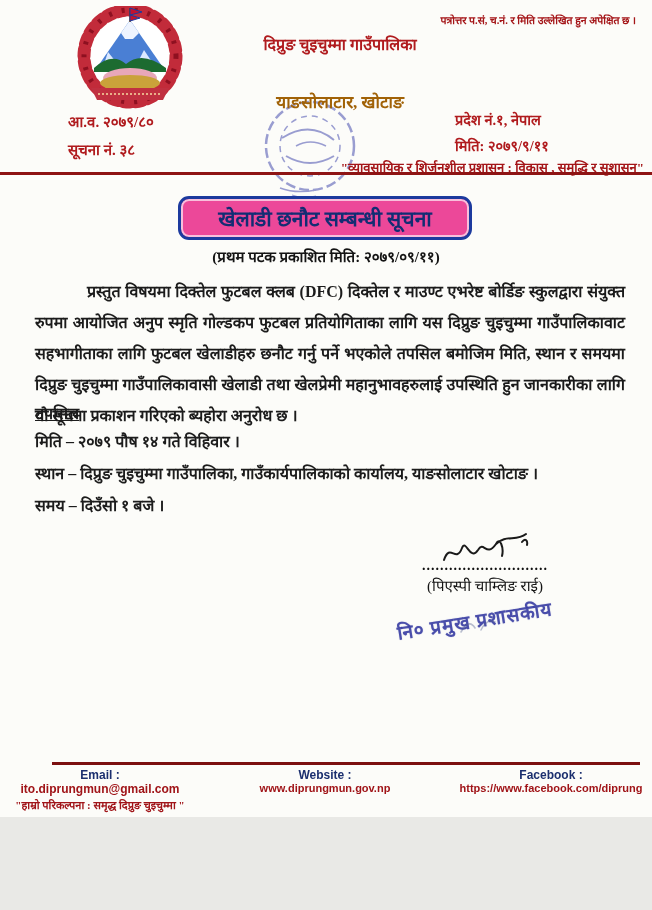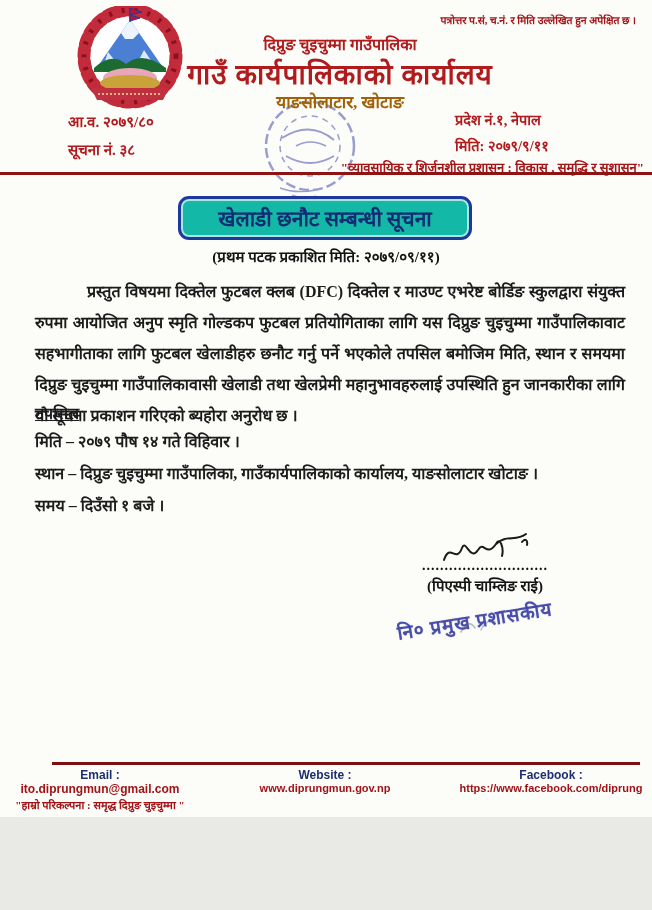--- a/index.html
+++ b/index.html
@@ -24,40 +24,40 @@
   .meta-right1{top:109px;left:455px;font-size:14.5px;font-weight:bold;color:#b01b1e;}
   .meta-right2{top:135px;left:455px;font-size:14.5px;font-weight:bold;color:#b01b1e;}
   .motto{top:158px;right:8px;font-size:13px;font-weight:bold;color:#a41518;}
   .rule-top{top:172px;left:0;width:652px;height:3px;background:#8e1414;}
   .emblem{top:6px;left:74px;}
   .hdr-stamp{top:96px;left:252px;opacity:.55;}
 
   
   .notice-box{
     top:196px;left:178px;width:288px;height:38px;
-    background:#14b8a6;border:3px solid #1c3a9e;border-radius:11px;
+    background:#ec4899;border:3px solid #1c3a9e;border-radius:11px;
     box-shadow:inset 0 0 0 2px rgba(255,255,255,.65);
     display:flex;align-items:center;justify-content:center;
   }
   .notice-box span{font-size:21px;font-weight:bold;color:#122d73;}
   .published{top:246px;left:150px;width:352px;text-align:center;font-size:15px;font-weight:bold;color:#141414;}
   .body-par{
     top:276px;left:35px;width:590px;
     font-size:16px;font-weight:bold;color:#1b1b1b;
     line-height:31px;text-align:justify;text-indent:52px;
   }
   .tapasil{top:402px;left:35px;font-size:16px;font-weight:bold;text-decoration:underline;}
   .detail-1{top:430px;left:35px;font-size:16px;font-weight:bold;}
   .detail-2{top:462px;left:35px;font-size:16px;font-weight:bold;}
   .detail-3{top:494px;left:35px;font-size:16px;font-weight:bold;}
 
   
   .sig-scribble{top:532px;left:438px;}
   .sig-dots{top:558px;left:400px;width:170px;text-align:center;font-size:14px;font-weight:bold;letter-spacing:1px;color:#111;}
-  .sig-name{top:575px;left:385px;width:200px;text-align:center;font-size:15px;font-weight:bold;color:#141414;}
+  .sig-name{top:575px;left:385px;width:200px;text-align:center;font-size:15px;font-weight:normal;color:#141414;}
   .sig-desig{top:597px;left:375px;width:250px;text-align:center;font-size:15px;font-weight:bold;color:#141414;}
   .office-stamp{
     top:601px;left:396px;width:240px;
     font-size:19px;font-weight:bold;color:rgba(55,60,162,.85);
     transform:rotate(-9deg);letter-spacing:1px;
     text-shadow:0 0 1px rgba(55,60,162,.4);
   }
   .hand-mark{top:610px;left:455px;opacity:.4;}
 
   
@@ -100,21 +100,20 @@
     <circle cx="58" cy="50" r="30" fill="none" stroke="#4a50b0" stroke-width="1.5" stroke-dasharray="6 5"></circle>
     <path d="M30,42 q28,-18 52,2" fill="none" stroke="#4a50b0" stroke-width="2"></path>
     <path d="M34,60 q24,14 48,0" fill="none" stroke="#4a50b0" stroke-width="2"></path>
     <path d="M44,50 q14,-8 30,0" fill="none" stroke="#4a50b0" stroke-width="1.5"></path>
     <path d="M28,92 q16,6 36,2" fill="none" stroke="#4a50b0" stroke-width="1.5"></path>
     <path d="M40,99 q10,4 24,1" fill="none" stroke="#4a50b0" stroke-width="1.2"></path>
   </svg>
 
   <div class="abs disclaimer">पत्रोत्तर प.सं, च.नं. र मिति उल्लेखित हुन अपेक्षित छ ।</div>
   <div class="abs hdr-muni">दिप्रुङ चुइचुम्मा गाउँपालिका</div>
-  <div class="abs hdr-office">गाउँ कार्यपालिकाको कार्यालय</div>
   <div class="abs hdr-addr">याङसोलाटार, खोटाङ</div>
   <div class="abs meta-left1">आ.व. २०७९/८०</div>
   <div class="abs meta-left2">सूचना नं.  ३८</div>
   <div class="abs meta-right1">प्रदेश नं.१, नेपाल</div>
   <div class="abs meta-right2">मिति: २०७९/९/११</div>
   <div class="abs motto">"व्यावसायिक र शिर्जनशील प्रशासन : विकास , समृद्धि  र सुशासन"</div>
   <div class="abs rule-top"></div>
 
   <div class="abs notice-box">
     <span>खेलाडी छनौट सम्बन्धी सूचना</span>

